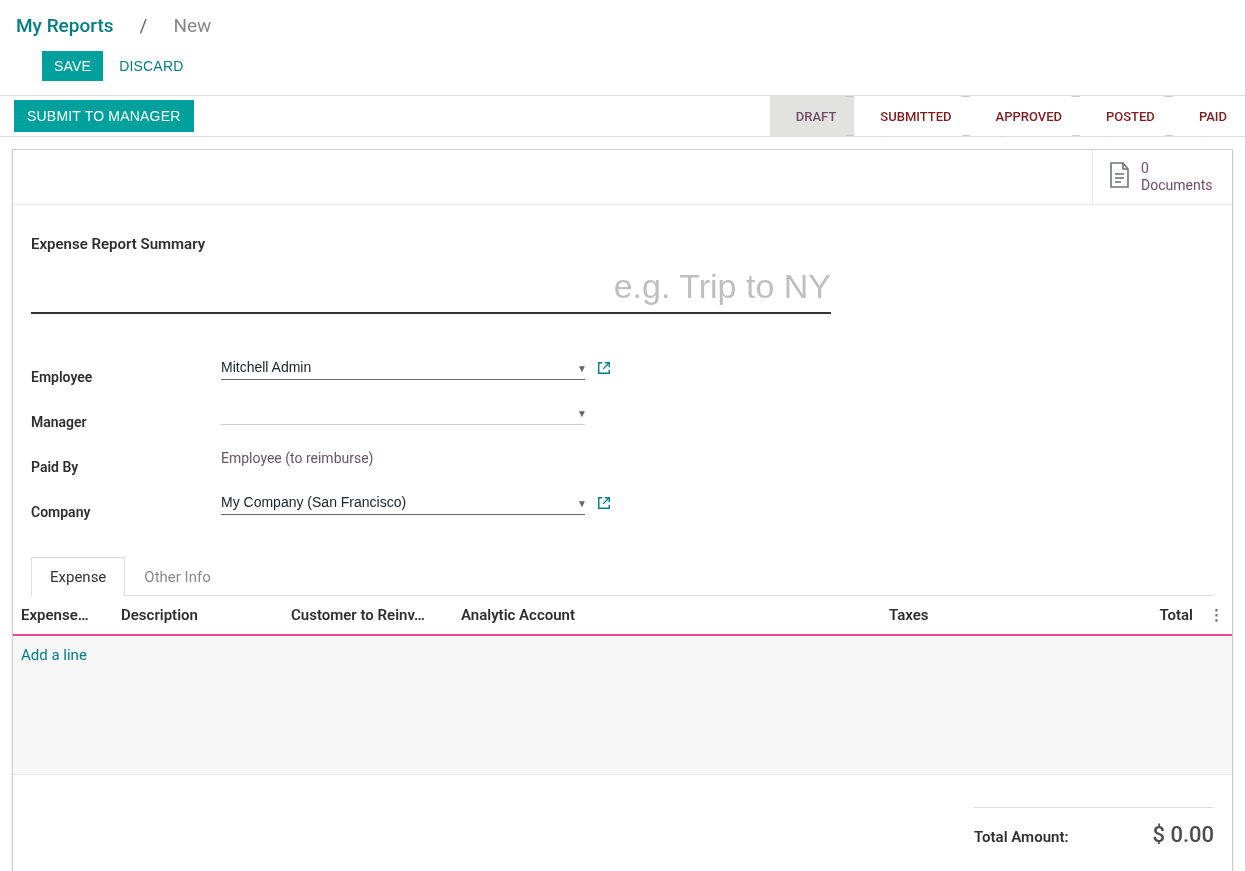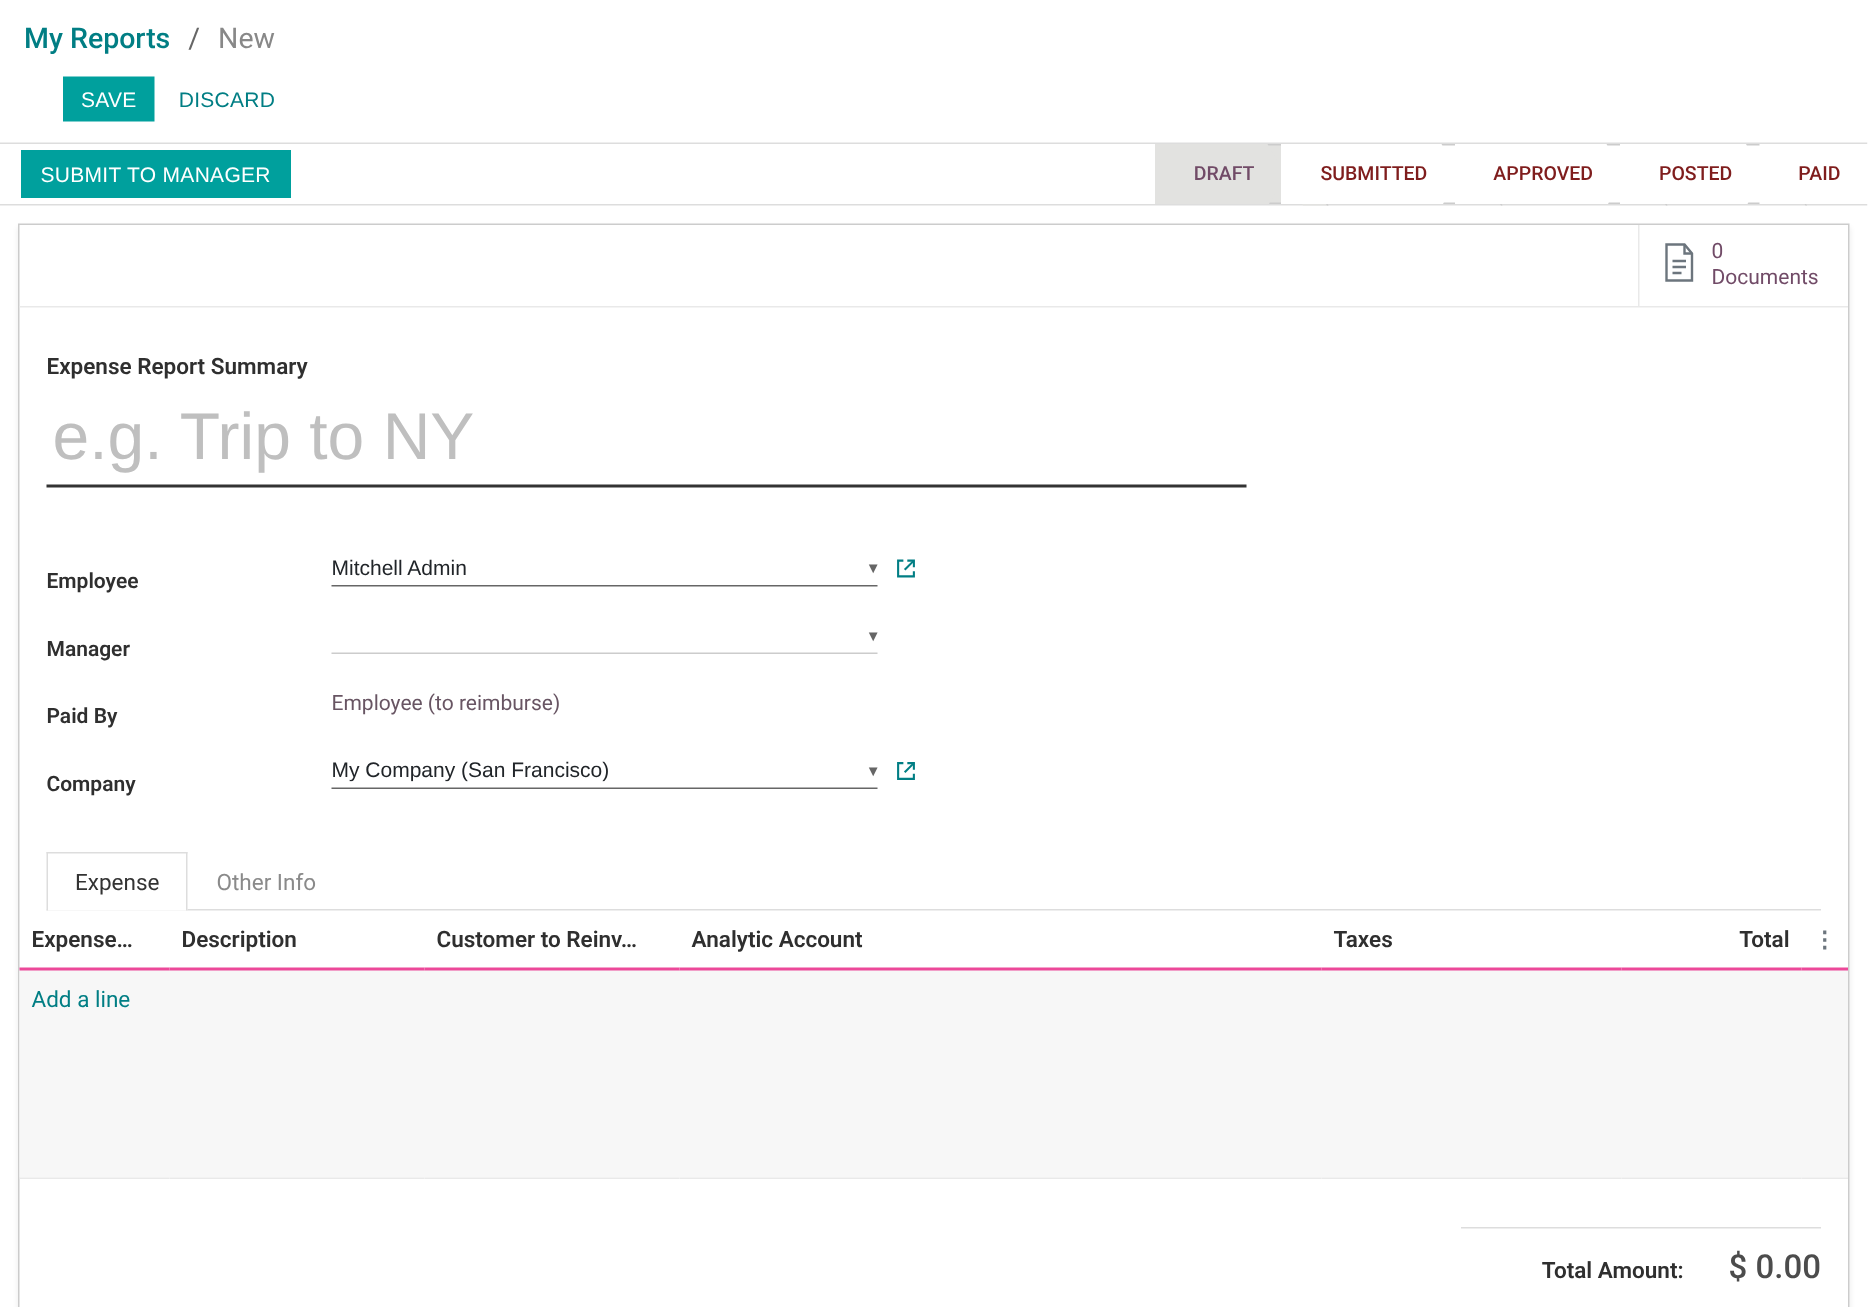--- a/index.html
+++ b/index.html
@@ -8,21 +8,21 @@
     font-size: 14px;
     color: #4c4c4c;
     background: #fff;
     width: 1245px;
   }
 
   .breadcrumb {
     padding: 14px 16px 14px 16px;
     display: flex;
     align-items: center;
-    gap: 8px;
+    gap: 22px;
   }
   .breadcrumb-link {
     color: #017e84;
     font-size: 19px;
     font-weight: 500;
     cursor: pointer;
   }
   .breadcrumb-sep {
     color: #666;
     font-size: 19px;
@@ -168,26 +168,27 @@
   }
   .summary-label {
     font-weight: 600;
     color: #2f2f2f;
     margin-bottom: 8px;
     font-size: 15px;
   }
   .title-input {
     width: 800px;
     max-width: 100%;
-    font-size: 44px;
+    font-size: 34px;
     border: none;
     border-bottom: 2px solid #333;
     padding: 6px 0 6px 4px;
     outline: none;
     color: #212529;
+    text-align: right;
   }
   .title-input::placeholder { color: #bfbfbf; }
 
   .fields-group {
     margin-top: 38px;
     display: grid;
     grid-template-columns: 190px 390px;
     row-gap: 12px;
     align-items: center;
   }
@@ -289,21 +290,21 @@
     justify-content: flex-end;
     padding: 32px 18px 0;
   }
   .totals-inner {
     border-top: 1px solid #ddd;
     padding-top: 14px;
     display: flex;
     gap: 30px;
     align-items: baseline;
     min-width: 240px;
-    justify-content: flex-end;
+    justify-content: space-between;
   }
   .total-label {
     font-weight: 600;
     color: #2f2f2f;
     font-size: 15px;
   }
   .total-value {
     font-size: 22px;
     font-weight: 500;
     color: #4c4c4c;

